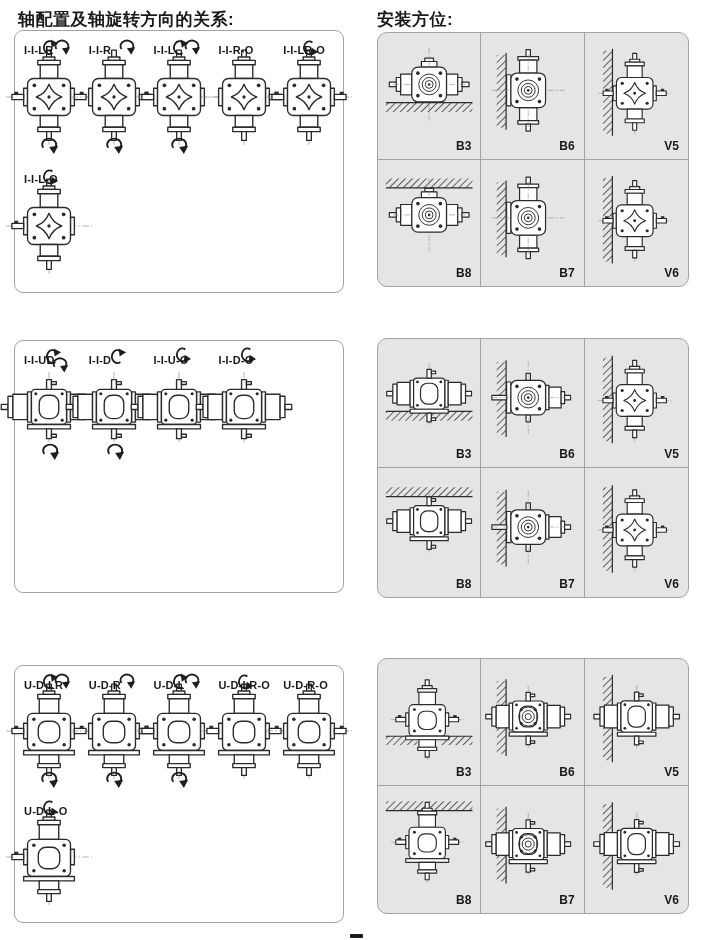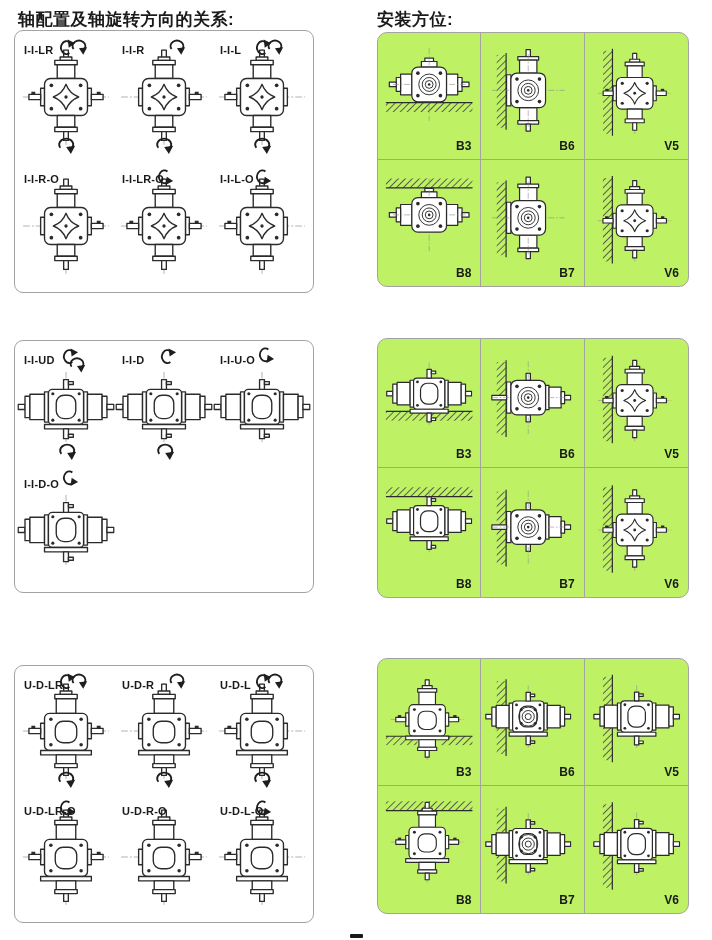--- a/index.html
+++ b/index.html
@@ -3,31 +3,31 @@
 <meta charset="utf-8">
 <style>
   html,body{margin:0;padding:0;background:#ffffff;}
   body{width:712px;height:940px;overflow:hidden;font-family:"Liberation Sans",sans-serif;color:#1a1a1a;}
   .page{position:relative;width:712px;height:940px;background:#fff;}
   .sec-title{position:absolute;font-size:17px;font-weight:bold;letter-spacing:.5px;white-space:nowrap;}
   #title-left{left:18px;top:8px;}
   #title-right{left:377px;top:8px;}
 
   
-  .cfgbox{position:absolute;left:14px;width:300px;border:1px solid #a3a3a3;border-radius:9px;background:#fff;
-          display:grid;grid-template-columns:repeat(3,1fr);grid-template-rows:1fr 1fr;box-sizing:border-box;padding:2px;}
+  .cfgbox{position:absolute;left:14px;width:330px;border:1px solid #a3a3a3;border-radius:9px;background:#fff;
+          display:grid;grid-template-columns:repeat(5,1fr);grid-template-rows:1fr 1fr;box-sizing:border-box;padding:2px;}
   #cfg1{top:30px;height:263px;}
   #cfg2{top:340px;height:253px;}
   #cfg3{top:658px;height:258px;margin-top:7px;}
   .cfgcell{position:relative;}
   .cfglabel{position:absolute;left:7px;top:11px;font-size:11px;font-weight:bold;letter-spacing:.2px;z-index:2;}
   .cfgcell svg{position:absolute;left:50%;top:50%;transform:translate(-50%,-50%);width:110px;height:121px;}
 
   
-  .mgrid{position:absolute;left:377px;width:312px;border:1px solid #a3a3a3;border-radius:10px;background:#bef264;
+  .mgrid{position:absolute;left:377px;width:312px;border:1px solid #a3a3a3;border-radius:10px;background:#e5e5e5;
          display:grid;grid-template-columns:repeat(3,1fr);grid-template-rows:1fr 1fr;overflow:hidden;box-sizing:border-box;}
   #mg1{top:32px;height:255px;}
   #mg2{top:338px;height:260px;}
   #mg3{top:658px;height:256px;}
   .mcell{position:relative;border-right:1px solid #a3a3a3;border-bottom:1px solid #a3a3a3;}
   .mcell:nth-child(3n){border-right:none;}
   .mcell:nth-child(n+4){border-bottom:none;}
   .mlabel{position:absolute;right:9px;bottom:6px;font-size:12px;font-weight:bold;z-index:2;}
   .mcell svg{position:absolute;inset:0;width:100%;height:100%;}
 

